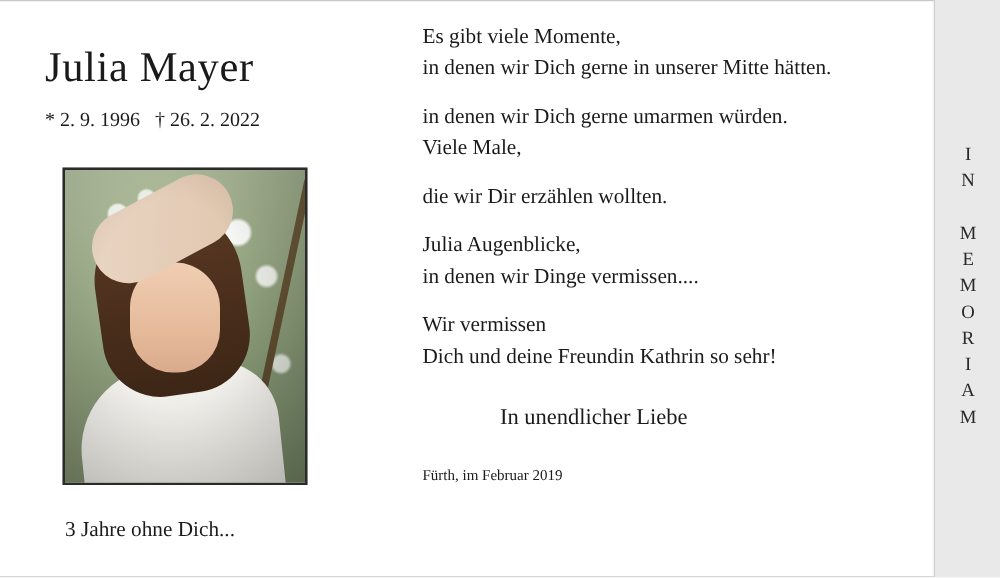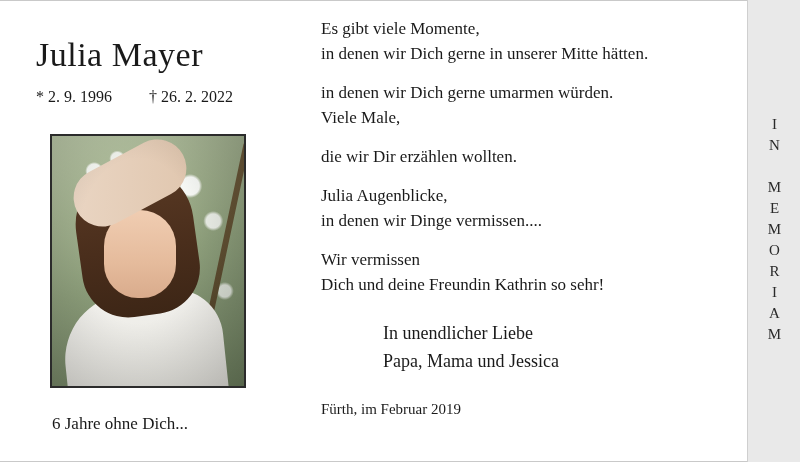--- a/index.html
+++ b/index.html
@@ -48,21 +48,21 @@
     white-space: nowrap;
   }
   .dates-row {
     position: absolute;
     left: 36px;
     top: 88px;
     font-size: 16px;
     color: #1a1a1a;
     white-space: nowrap;
   }
-  .dates-row .birth { margin-right: 33px; }
+  .dates-row .birth { margin-right: 8px; }
 
   .portrait-frame {
     position: absolute;
     left: 50px;
     top: 134px;
     width: 196px;
     height: 254px;
     border: 2px solid #2b2b2b;
     box-sizing: border-box;
     overflow: hidden;
@@ -141,21 +141,21 @@
     left: 52px;
     top: 414px;
     font-size: 17px;
     color: #1a1a1a;
     white-space: nowrap;
   }
 
   
   .poem-col {
     position: absolute;
-    left: 321px;
+    left: 338px;
     top: 16px;
     width: 410px;
   }
   .stanza {
     margin-bottom: 14px;
   }
   .stanza .line {
     font-size: 17px;
     line-height: 25px;
     color: #1a1a1a;
@@ -169,21 +169,21 @@
   .closing .line {
     font-size: 18px;
     line-height: 28px;
     color: #1a1a1a;
     white-space: nowrap;
   }
   .place-date {
     margin-top: 26px;
   }
   .place-date .line {
-    font-size: 15px;
+    font-size: 12px;
     color: #1a1a1a;
   }
 
   
   .banner {
     position: absolute;
     right: 0;
     top: 0;
     width: 52px;
     height: 462px;
@@ -227,21 +227,21 @@
     <div class="portrait-frame">
       <div class="portrait-bg"></div>
       <div class="portrait-branch"></div>
       <div class="portrait-body"></div>
       <div class="portrait-hair"></div>
       <div class="portrait-face"></div>
       <div class="portrait-arm"></div>
       <div class="portrait-vignette"></div>
     </div>
 
-    <div class="caption">6 Jahre ohne Dich...</div>
+    <div class="caption">3 Jahre ohne Dich...</div>
   </div>
 
   <div class="poem-col">
 
     <div class="stanza">
       <div class="line">Es gibt viele Momente,</div>
       <div class="line">in denen wir Dich gerne in unserer Mitte hätten.</div>
     </div>
 
     <div class="stanza">
@@ -258,21 +258,20 @@
       <div class="line">in denen wir Dinge vermissen....</div>
     </div>
 
     <div class="stanza">
       <div class="line">Wir vermissen</div>
       <div class="line">Dich und deine Freundin Kathrin so sehr!</div>
     </div>
 
     <div class="closing">
       <div class="line">In unendlicher Liebe</div>
-      <div class="line">Papa, Mama und Jessica</div>
     </div>
 
     <div class="place-date">
       <div class="line">Fürth, im Februar 2019</div>
     </div>
   </div>
 
   <div class="banner">
     <div class="banner-text">IN MEMORIAM</div>
   </div>

